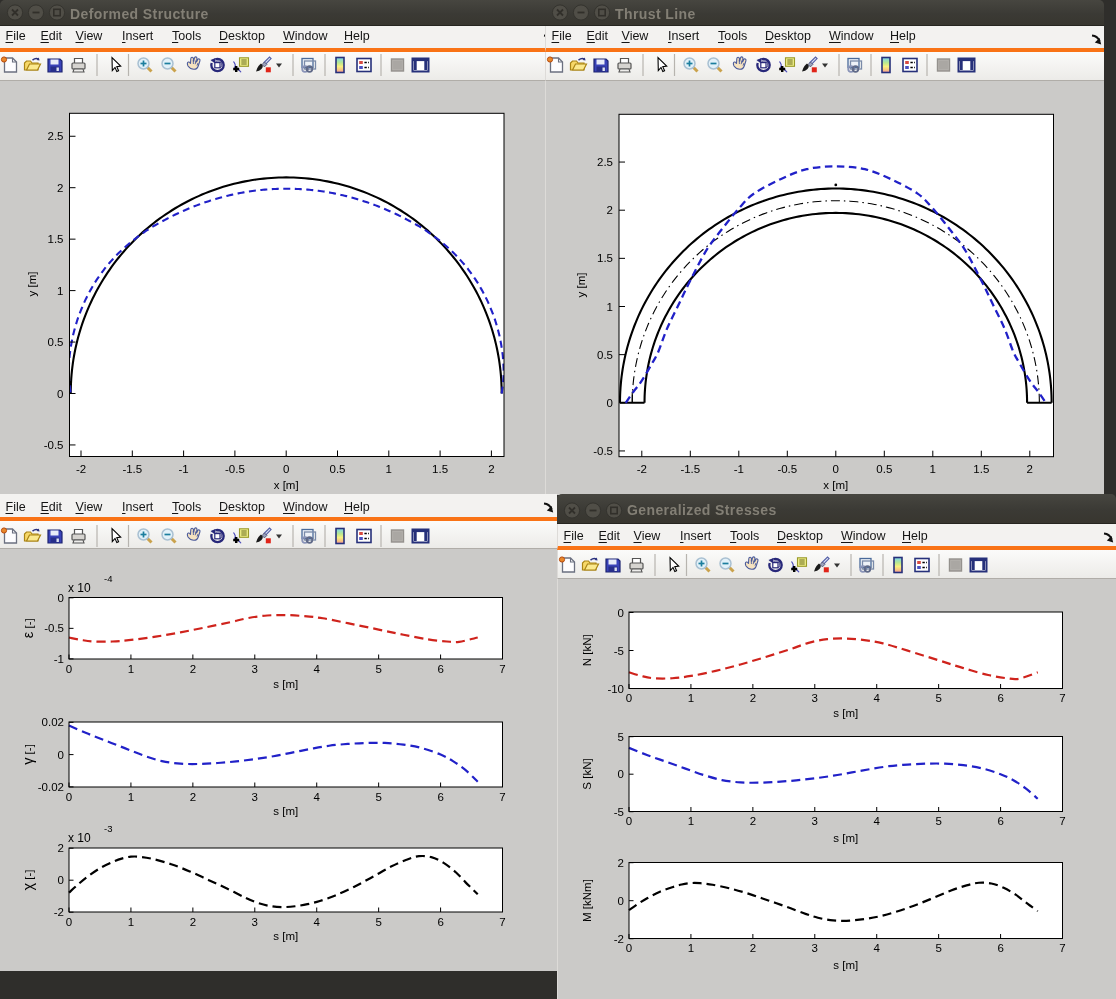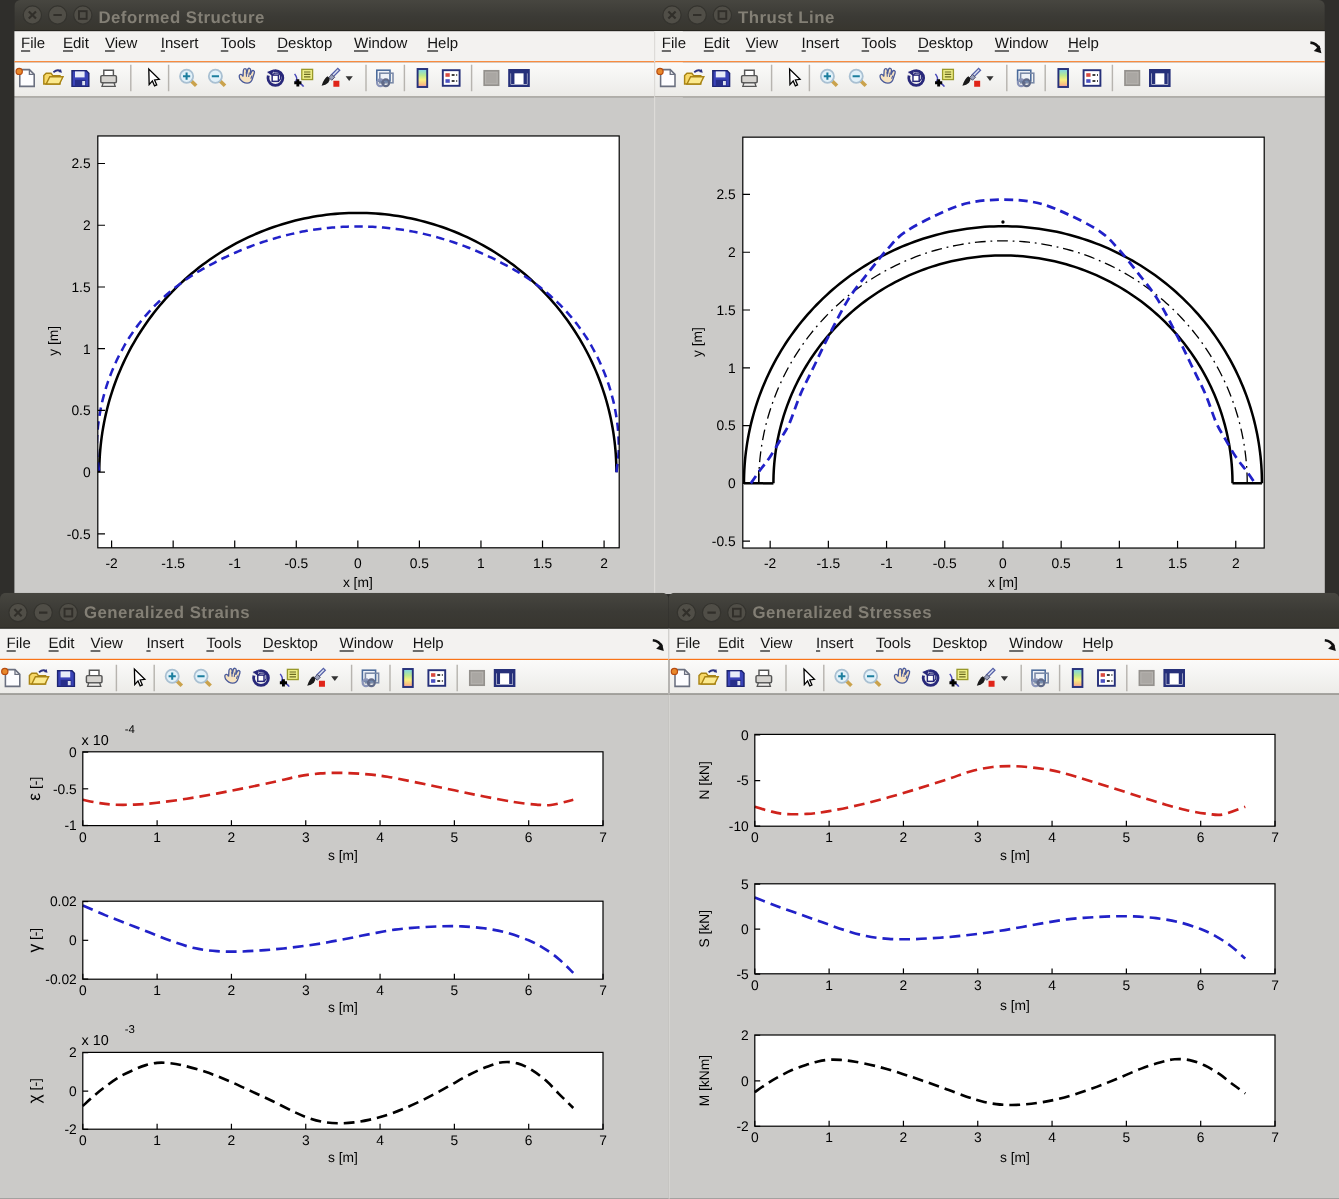--- a/index.html
+++ b/index.html
@@ -1,26 +1,26 @@
 <!DOCTYPE html>
 <html><head><meta charset="utf-8"><style>
 * { margin:0; padding:0; box-sizing:border-box; }
 body { -webkit-font-smoothing:antialiased; width:1116px; height:999px; background:#2f2e2b; font-family:"Liberation Sans",sans-serif; overflow:hidden; position:relative; }
 .win { position:absolute; }
 .tbar { position:relative; background:linear-gradient(#474640,#3b3a35 55%,#38362f); border-radius:5px 5px 0 0; border-bottom:1px solid #262520; box-sizing:content-box; }
 .title { position:absolute; left:70px; font-size:14px; font-weight:bold; color:#837f75; letter-spacing:0.4px; }
-.mbar { position:relative; height:26.5px; background:#f3f2f0; border-bottom:1px solid #f97316; box-sizing:border-box; }
+.mbar { position:relative; height:26.5px; background:#f3f2f0; border-bottom:4px solid #f97316; box-sizing:border-box; }
 .mi { position:absolute; font-size:12.5px; color:#141414; }
 .mi u { text-decoration:underline; text-underline-offset:2px; }
 .tool { position:relative; background:linear-gradient(#fbfbfa,#ecebe8); border-bottom:1px solid #b0ada8; box-sizing:border-box; overflow:hidden; }
 .cv { position:relative; background:#cbcac8; overflow:hidden; }
 svg text { font-family:"Liberation Sans",sans-serif; }
 </style></head>
 <body>
-<div class="win" style="left:12px;top:0px;width:557px;height:522px">
+<div class="win" style="left:0px;top:0px;width:557px;height:522px">
 <div class="tbar" style="height:24.5px">
  <svg width="62" height="25" style="position:absolute;left:4px;top:0px">
   <circle cx="11" cy="12.5" r="7.6" fill="#504e47" stroke="#34332e" stroke-width="1"></circle>
   <path d="M8,9.5 l6,6 M14,9.5 l-6,6" stroke="#312f2a" stroke-width="1.8"></path>
   <circle cx="32" cy="12.5" r="7.6" fill="#504e47" stroke="#34332e" stroke-width="1"></circle>
   <path d="M28.5,12.5 h7" stroke="#312f2a" stroke-width="1.8"></path>
   <circle cx="53" cy="12.5" r="7.6" fill="#504e47" stroke="#34332e" stroke-width="1"></circle>
   <rect x="49.8" y="9.3" width="6.4" height="6.4" fill="none" stroke="#312f2a" stroke-width="1.6"></rect>
  </svg>
  <span class="title" style="top:6px">Deformed Structure</span>
@@ -315,31 +315,20 @@
           <text x="67" y="181.35" font-size="11.5" text-anchor="end" fill="#000">1.5</text>
           <text x="67" y="133.2" font-size="11.5" text-anchor="end" fill="#000">2</text>
           <text x="67" y="85.05" font-size="11.5" text-anchor="end" fill="#000">2.5</text>
           <text x="289.8" y="408" font-size="11.5" text-anchor="middle" fill="#000">x [m]</text>
           <text x="39" y="204" font-size="11.5" text-anchor="middle" fill="#000" transform="rotate(-90 39 204)">y [m]</text>
         </svg>
       </div>
     </div>
 </div>
 <div class="win" style="left:0px;top:494px;width:557px;height:505px">
-<div class="tbar" style="height:28.5px">
- <svg width="62" height="25" style="position:absolute;left:4px;top:3.5px">
-  <circle cx="11" cy="12.5" r="7.6" fill="#504e47" stroke="#34332e" stroke-width="1"></circle>
-  <path d="M8,9.5 l6,6 M14,9.5 l-6,6" stroke="#312f2a" stroke-width="1.8"></path>
-  <circle cx="32" cy="12.5" r="7.6" fill="#504e47" stroke="#34332e" stroke-width="1"></circle>
-  <path d="M28.5,12.5 h7" stroke="#312f2a" stroke-width="1.8"></path>
-  <circle cx="53" cy="12.5" r="7.6" fill="#504e47" stroke="#34332e" stroke-width="1"></circle>
-  <rect x="49.8" y="9.3" width="6.4" height="6.4" fill="none" stroke="#312f2a" stroke-width="1.6"></rect>
- </svg>
- <span class="title" style="top:7.5px">Generalized Strains</span>
-</div>
 <div class="mbar" style="">
       <span class="mi" style="left:5.5px;top:5.5px"><u>F</u>ile</span>
       <span class="mi" style="left:40.5px;top:5.5px"><u>E</u>dit</span>
       <span class="mi" style="left:75.5px;top:5.5px"><u>V</u>iew</span>
       <span class="mi" style="left:122px;top:5.5px"><u>I</u>nsert</span>
       <span class="mi" style="left:172px;top:5.5px"><u>T</u>ools</span>
       <span class="mi" style="left:219px;top:5.5px"><u>D</u>esktop</span>
       <span class="mi" style="left:283px;top:5.5px"><u>W</u>indow</span>
       <span class="mi" style="left:344px;top:5.5px"><u>H</u>elp</span>
  <svg width="12" height="12" style="position:absolute;left:543px;top:8px">

